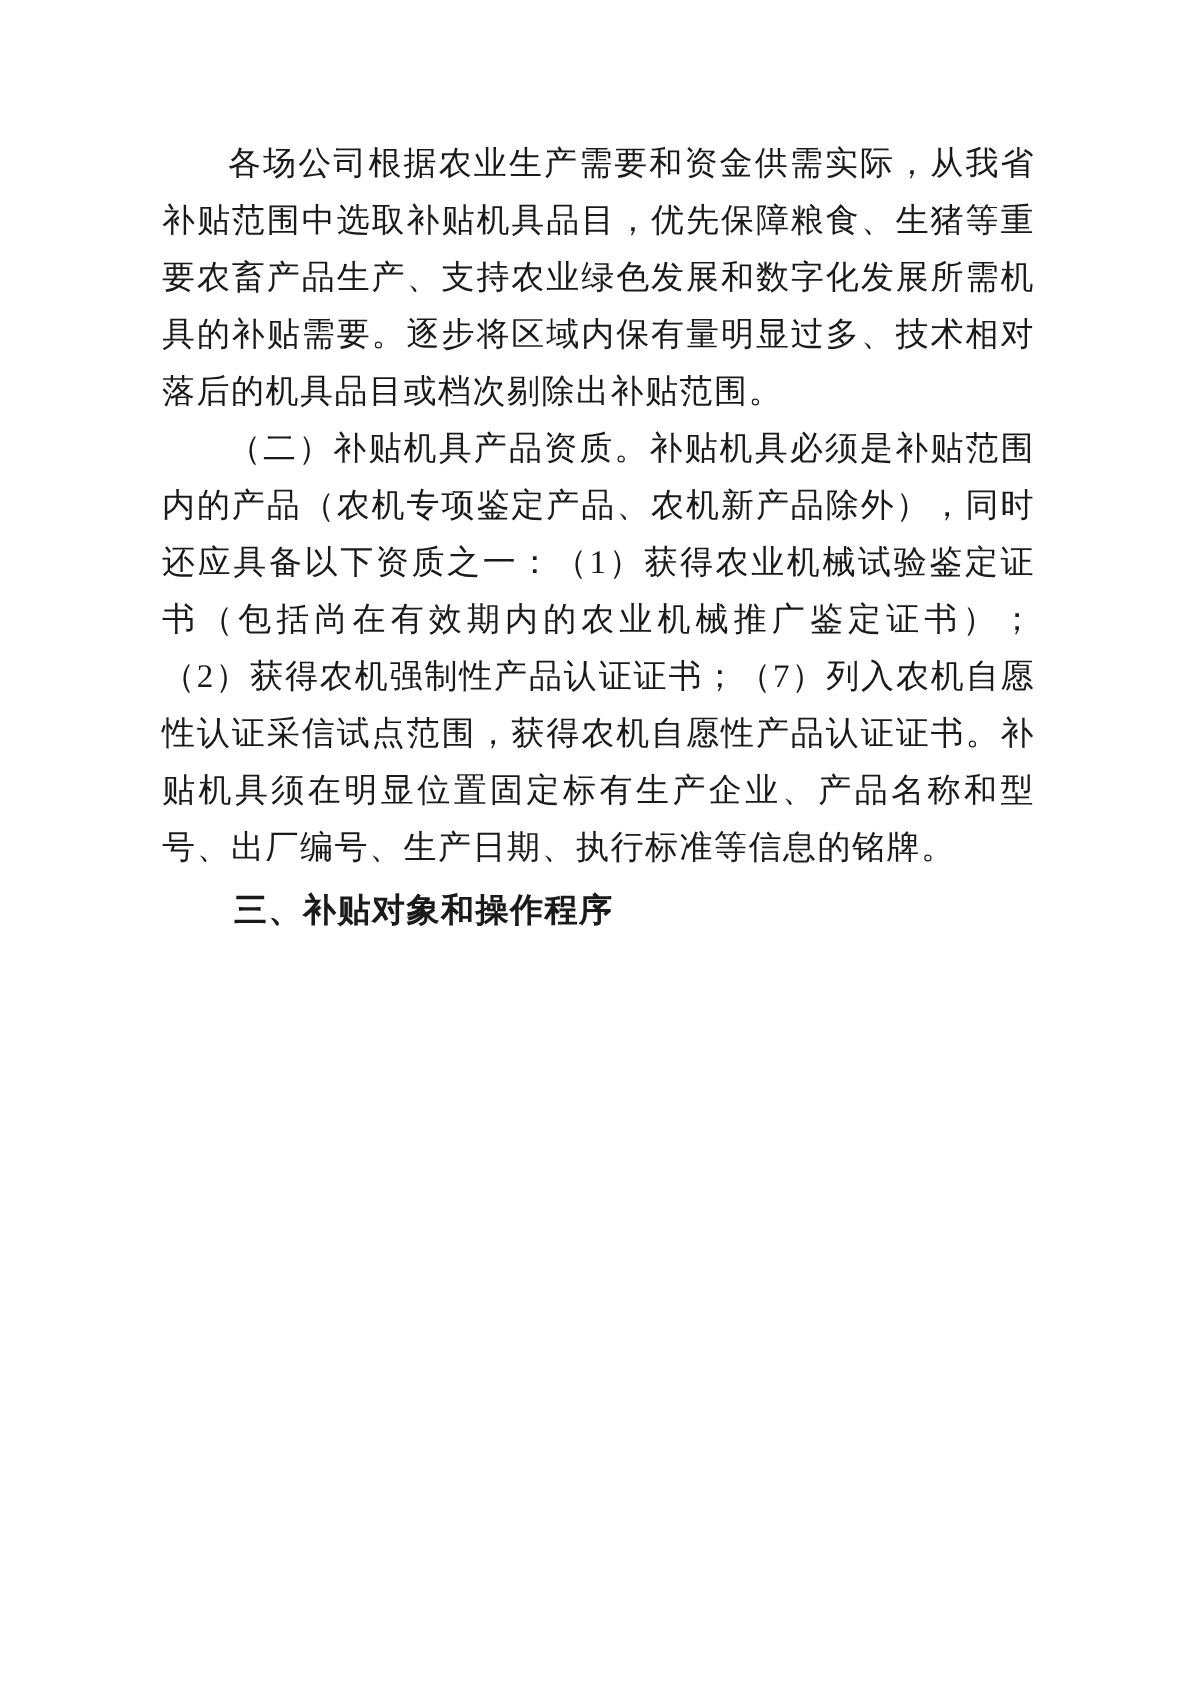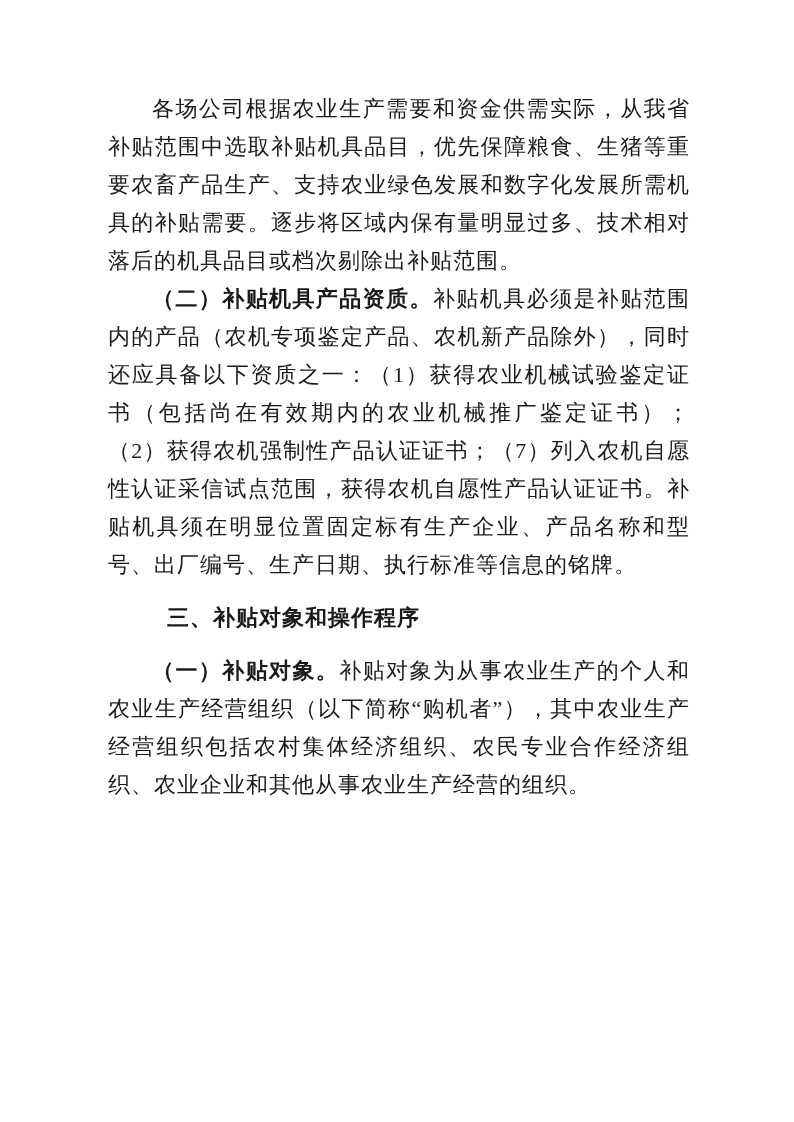--- a/index.html
+++ b/index.html
@@ -25,24 +25,24 @@
   .para {
     margin: 0;
     font-size: 22px;
     line-height: 38px;
     letter-spacing: 1px;
     text-align: justify;
     text-indent: 2em;
     font-family: "Liberation Serif", serif;
   }
   .para .lead {
-    font-weight: bold;
+    font-weight: normal;
   }
   .section-heading {
-    margin: 15px;
+    margin: 4px;
     font-size: 22px;
     line-height: 38px;
     letter-spacing: 1px;
     text-indent: 2em;
     font-weight: bold;
     font-family: "Liberation Sans", sans-serif;
   }
   .page-number {
     position: absolute;
     left: 0;
@@ -61,18 +61,17 @@
 <div class="page">
   <div class="content">
 
     <p class="para"><span>各场公司根据农业生产需要和资金供需实际，从我省补贴范围中选取补贴机具品目，优先保障粮食、生猪等重要农畜产品生产、支持农业绿色发展和数字化发展所需机具的补贴需要。逐步将区域内保有量明显过多、技术相对落后的机具品目或档次剔除出补贴范围。</span></p>
 
     <p class="para"><span class="lead">（二）补贴机具产品资质。</span><span>补贴机具必须是补贴范围内的产品（农机专项鉴定产品、农机新产品除外），同时还应具备以下资质之一：（1）获得农业机械试验鉴定证书（包括尚在有效期内的农业机械推广鉴定证书）；（2）获得农机强制性产品认证证书；（7）列入农机自愿性认证采信试点范围，获得农机自愿性产品认证证书。补贴机具须在明显位置固定标有生产企业、产品名称和型号、出厂编号、生产日期、执行标准等信息的铭牌。</span></p>
 
 
     <p class="section-heading">三、补贴对象和操作程序</p>
 
-    <p class="para"><span class="lead">（一）补贴对象。</span><span>补贴对象为从事农业生产的个人和农业生产经营组织（以下简称“购机者”），其中农业生产经营组织包括农村集体经济组织、农民专业合作经济组织、农业企业和其他从事农业生产经营的组织。</span></p>
 
   </div>
 
   <div class="page-number">3</div>
 </div>
 
 </body></html>

